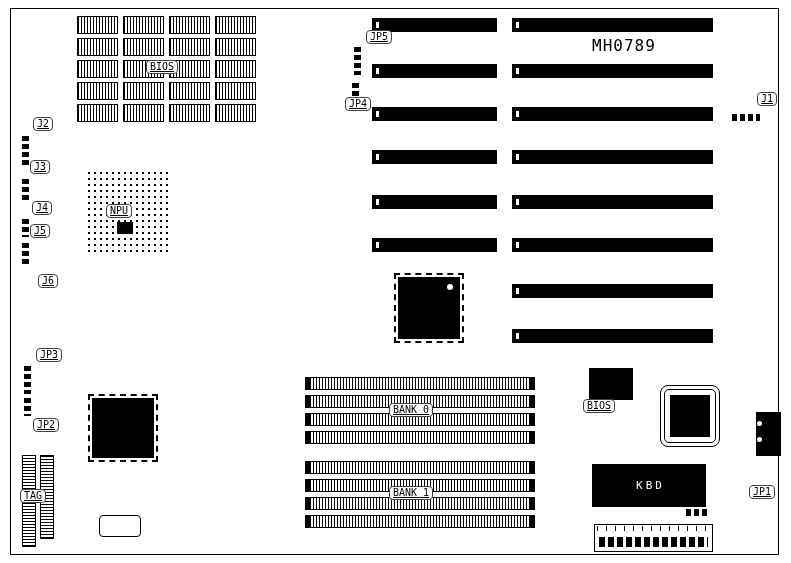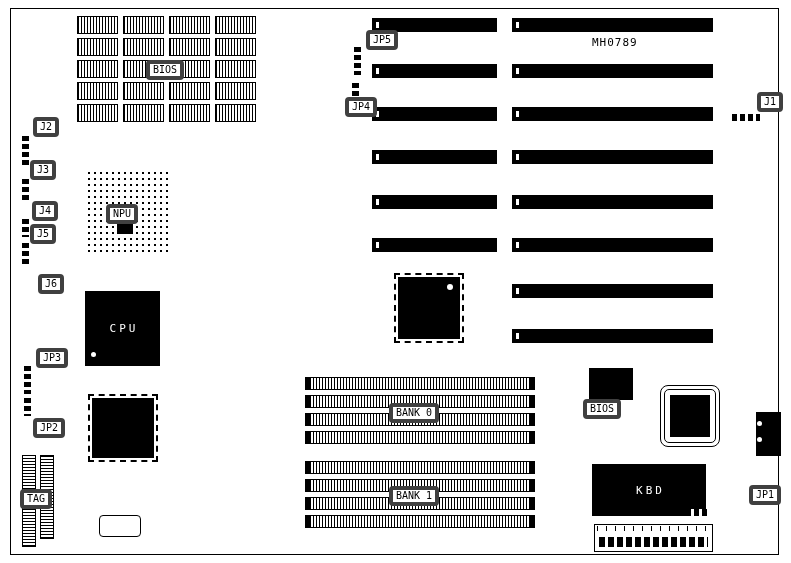--- a/index.html
+++ b/index.html
@@ -13,31 +13,32 @@
     overflow: hidden;
   }
   .outline {
     position: absolute; left: 10px; top: 8px;
     width: 769px; height: 547px;
     border: 1px solid #000;
   }
   .label-box {
     position: absolute;
     background: #fff;
-    border: 4px solid #404040;
+    border: 1px solid #404040;
     border-radius: 4px;
     font-size: 10px;
     line-height: 12px;
     padding: 0 3px;
     white-space: nowrap;
     z-index: 6;
+    text-decoration: underline;
   }
   .plain-text {
     position: absolute;
-    font-size: 11px;
+    font-size: 16px;
     letter-spacing: 1px;
     z-index: 6;
   }
   .black { position: absolute; background: #000; }
   .chip-text {
     position: absolute; inset: 0;
     display: flex; align-items: center; justify-content: center;
     color: #fff; font-size: 11px; letter-spacing: 3px;
     padding-left: 3px;
   }
@@ -164,24 +165,20 @@
 
   <div class="label-box" style="left:30px; top:224px;">J5</div>
   <div class="pins-v" style="left:22px; top:243px; height:24px;"></div>
 
   <div class="label-box" style="left:38px; top:274px;">J6</div>
 
   <div class="pga" style="left:86px; top:170px; width:84px; height:84px;"></div>
   <div class="label-box" style="left:106px; top:204px;">NPU</div>
   <div class="black" style="left:117px; top:222px; width:16px; height:12px;"></div>
 
-  <div class="black" style="left:85px; top:291px; width:75px; height:75px;">
-    <div class="chip-text">CPU</div>
-    <div class="white-dot" style="left:6px; bottom:9px; width:5px; height:5px;"></div>
-  </div>
 
   <div class="label-box" style="left:36px; top:348px;text-align:center;">JP3</div>
   <div class="pins-v" style="left:24px; top:366px; height:28px;"></div>
   <div class="pins-v" style="left:24px; top:398px; height:18px;"></div>
   <div class="label-box" style="left:33px; top:418px;">JP2</div>
 
   <div class="qfp" style="left:92px; top:398px; width:62px; height:60px;"></div>
 
   <div class="tag-socket" style="left:22px; top:455px; height:92px;"></div>
   <div class="tag-socket" style="left:40px; top:455px; height:84px;"></div>
@@ -237,21 +234,21 @@
   <div class="plcc-outer">
     <div class="plcc-inner-ring"></div>
     <div class="plcc-chip"></div>
   </div>
 
   <div class="black" style="left:756px; top:412px; width:25px; height:44px;">
     <div class="white-dot" style="left:1px; top:9px;  width:5px; height:5px;"></div>
     <div class="white-dot" style="left:1px; top:25px; width:5px; height:5px;"></div>
   </div>
 
-  <div class="black" style="left:592px; top:464px; width:114px; height:52px;">
+  <div class="black" style="left:592px; top:464px; width:114px; height:43px;">
     <div class="chip-text">KBD</div>
   </div>
 
   <div class="label-box" style="left:749px; top:485px;">JP1</div>
   <div class="pins-h" style="left:686px; top:509px; width:22px;"></div>
 
   <div class="bottom-conn">
     <div class="ticks"></div>
     <div class="squares"></div>
   </div>

